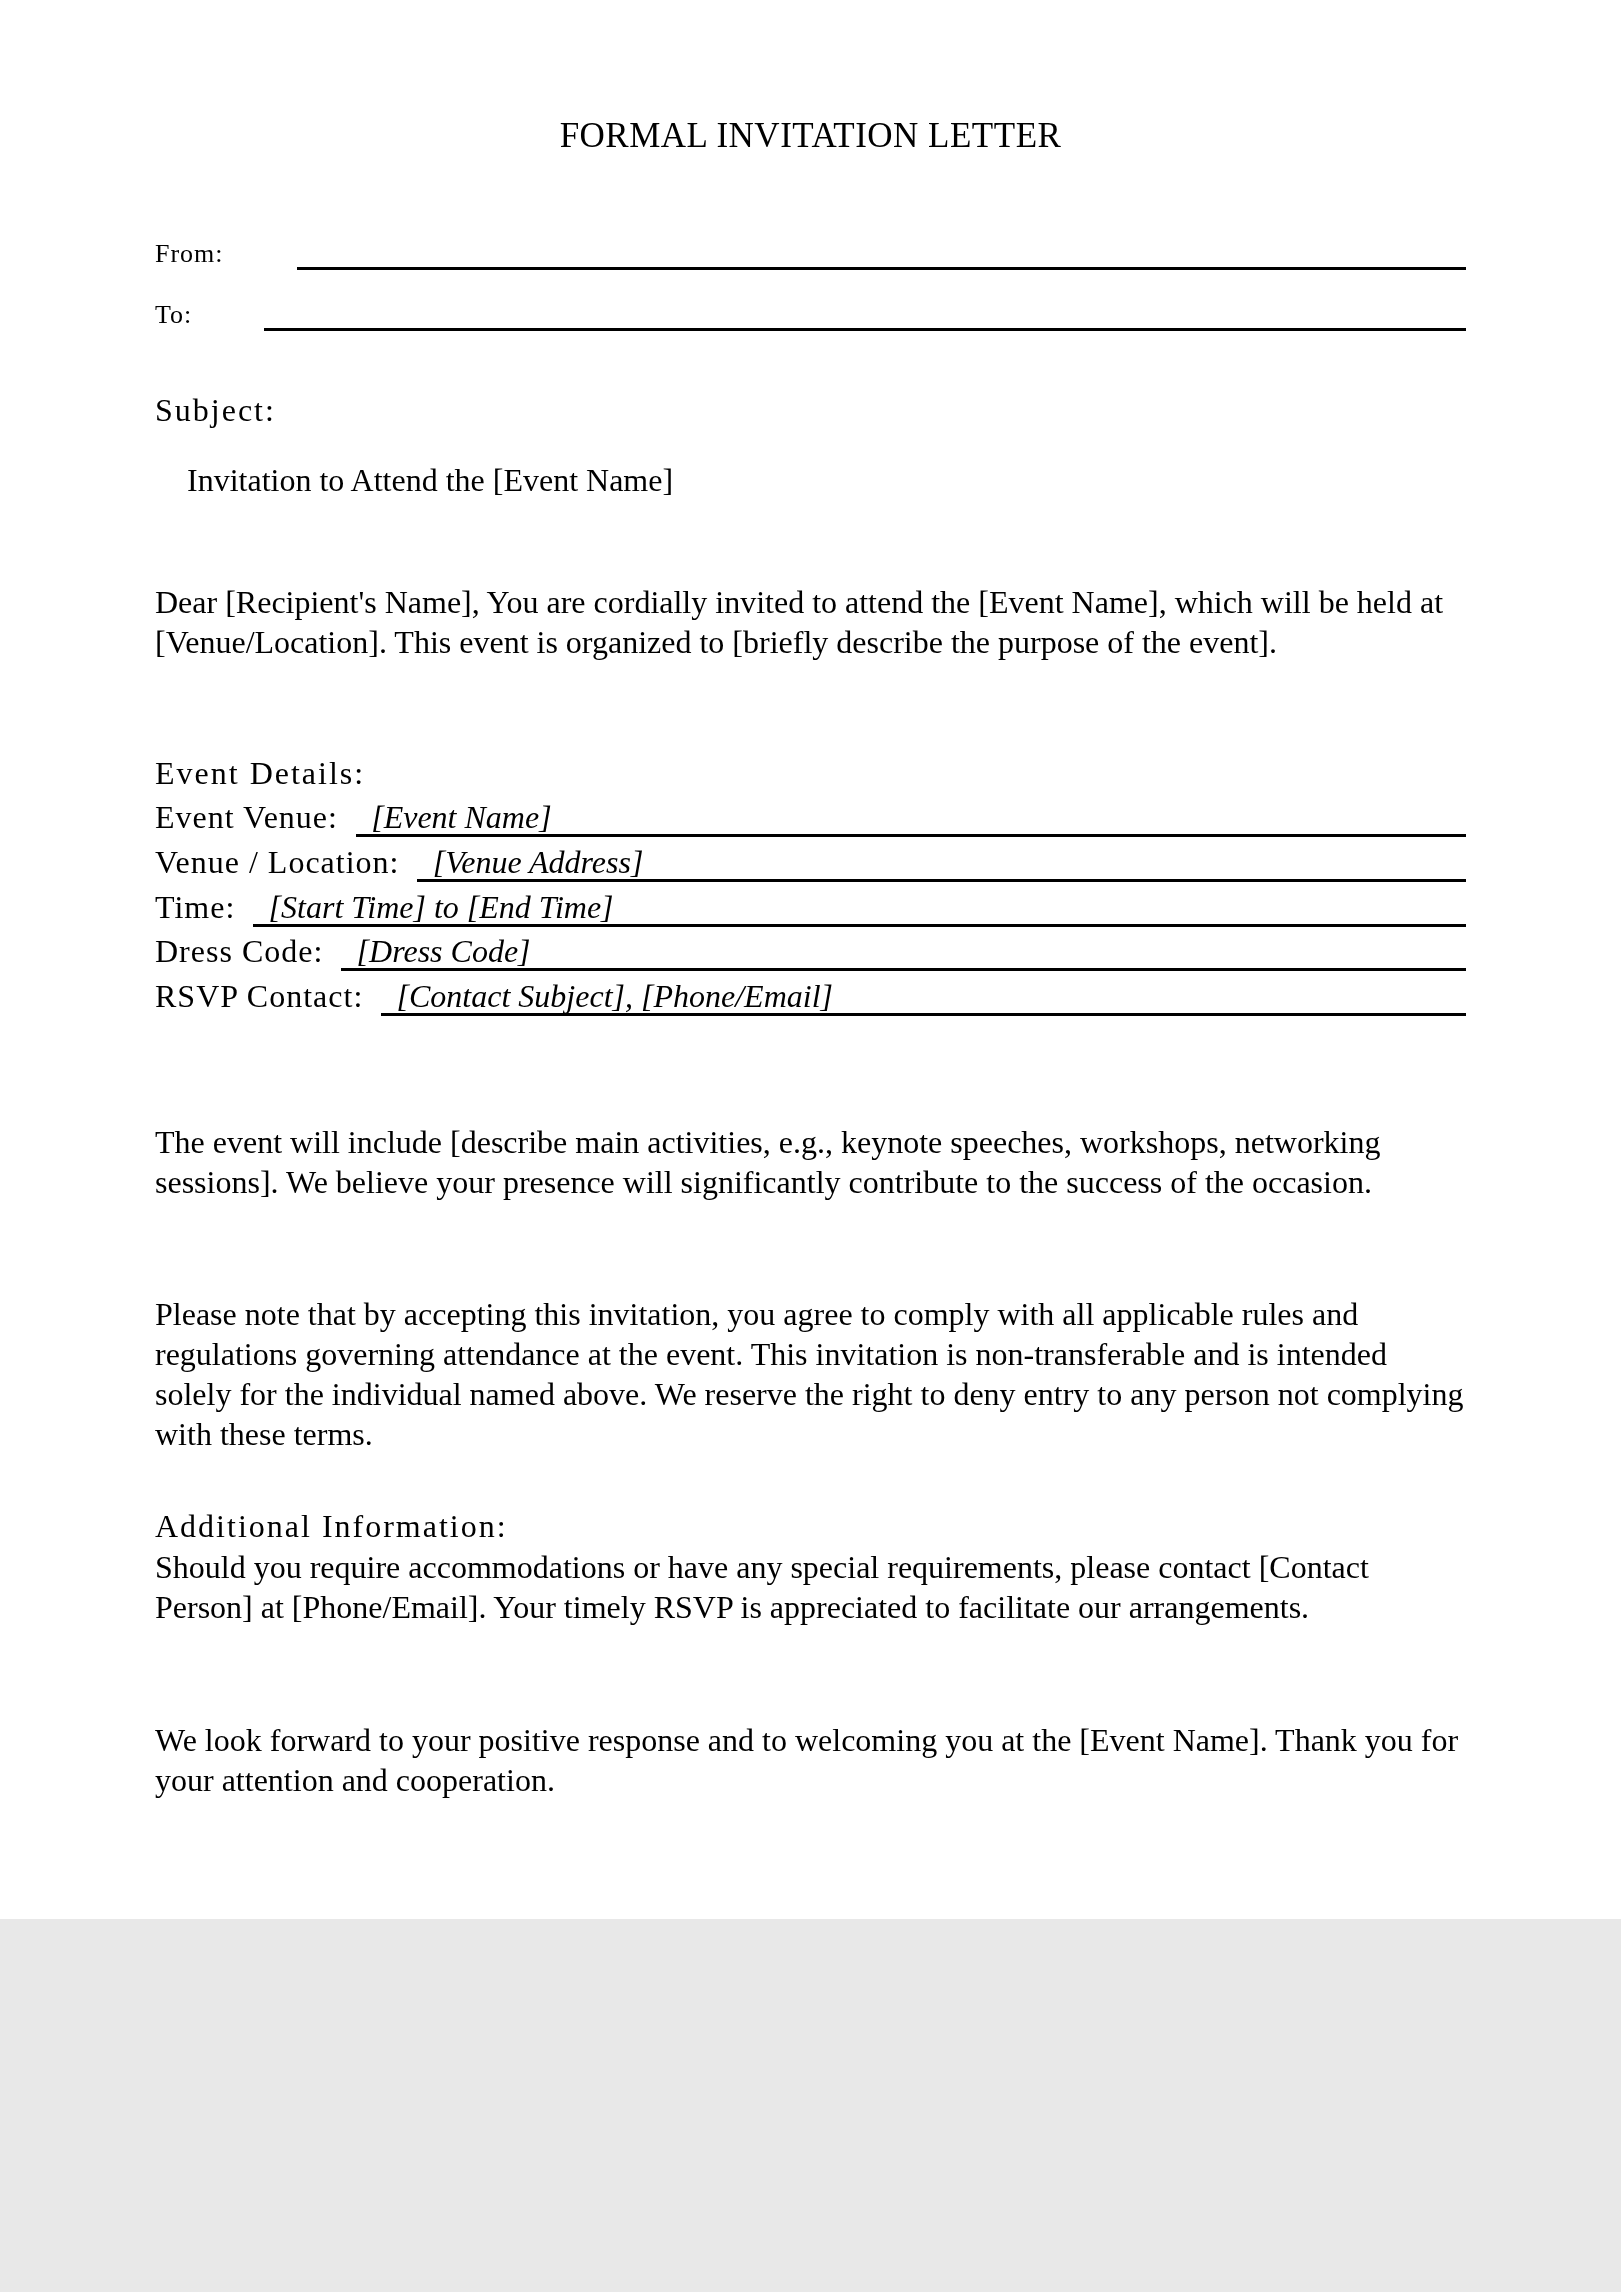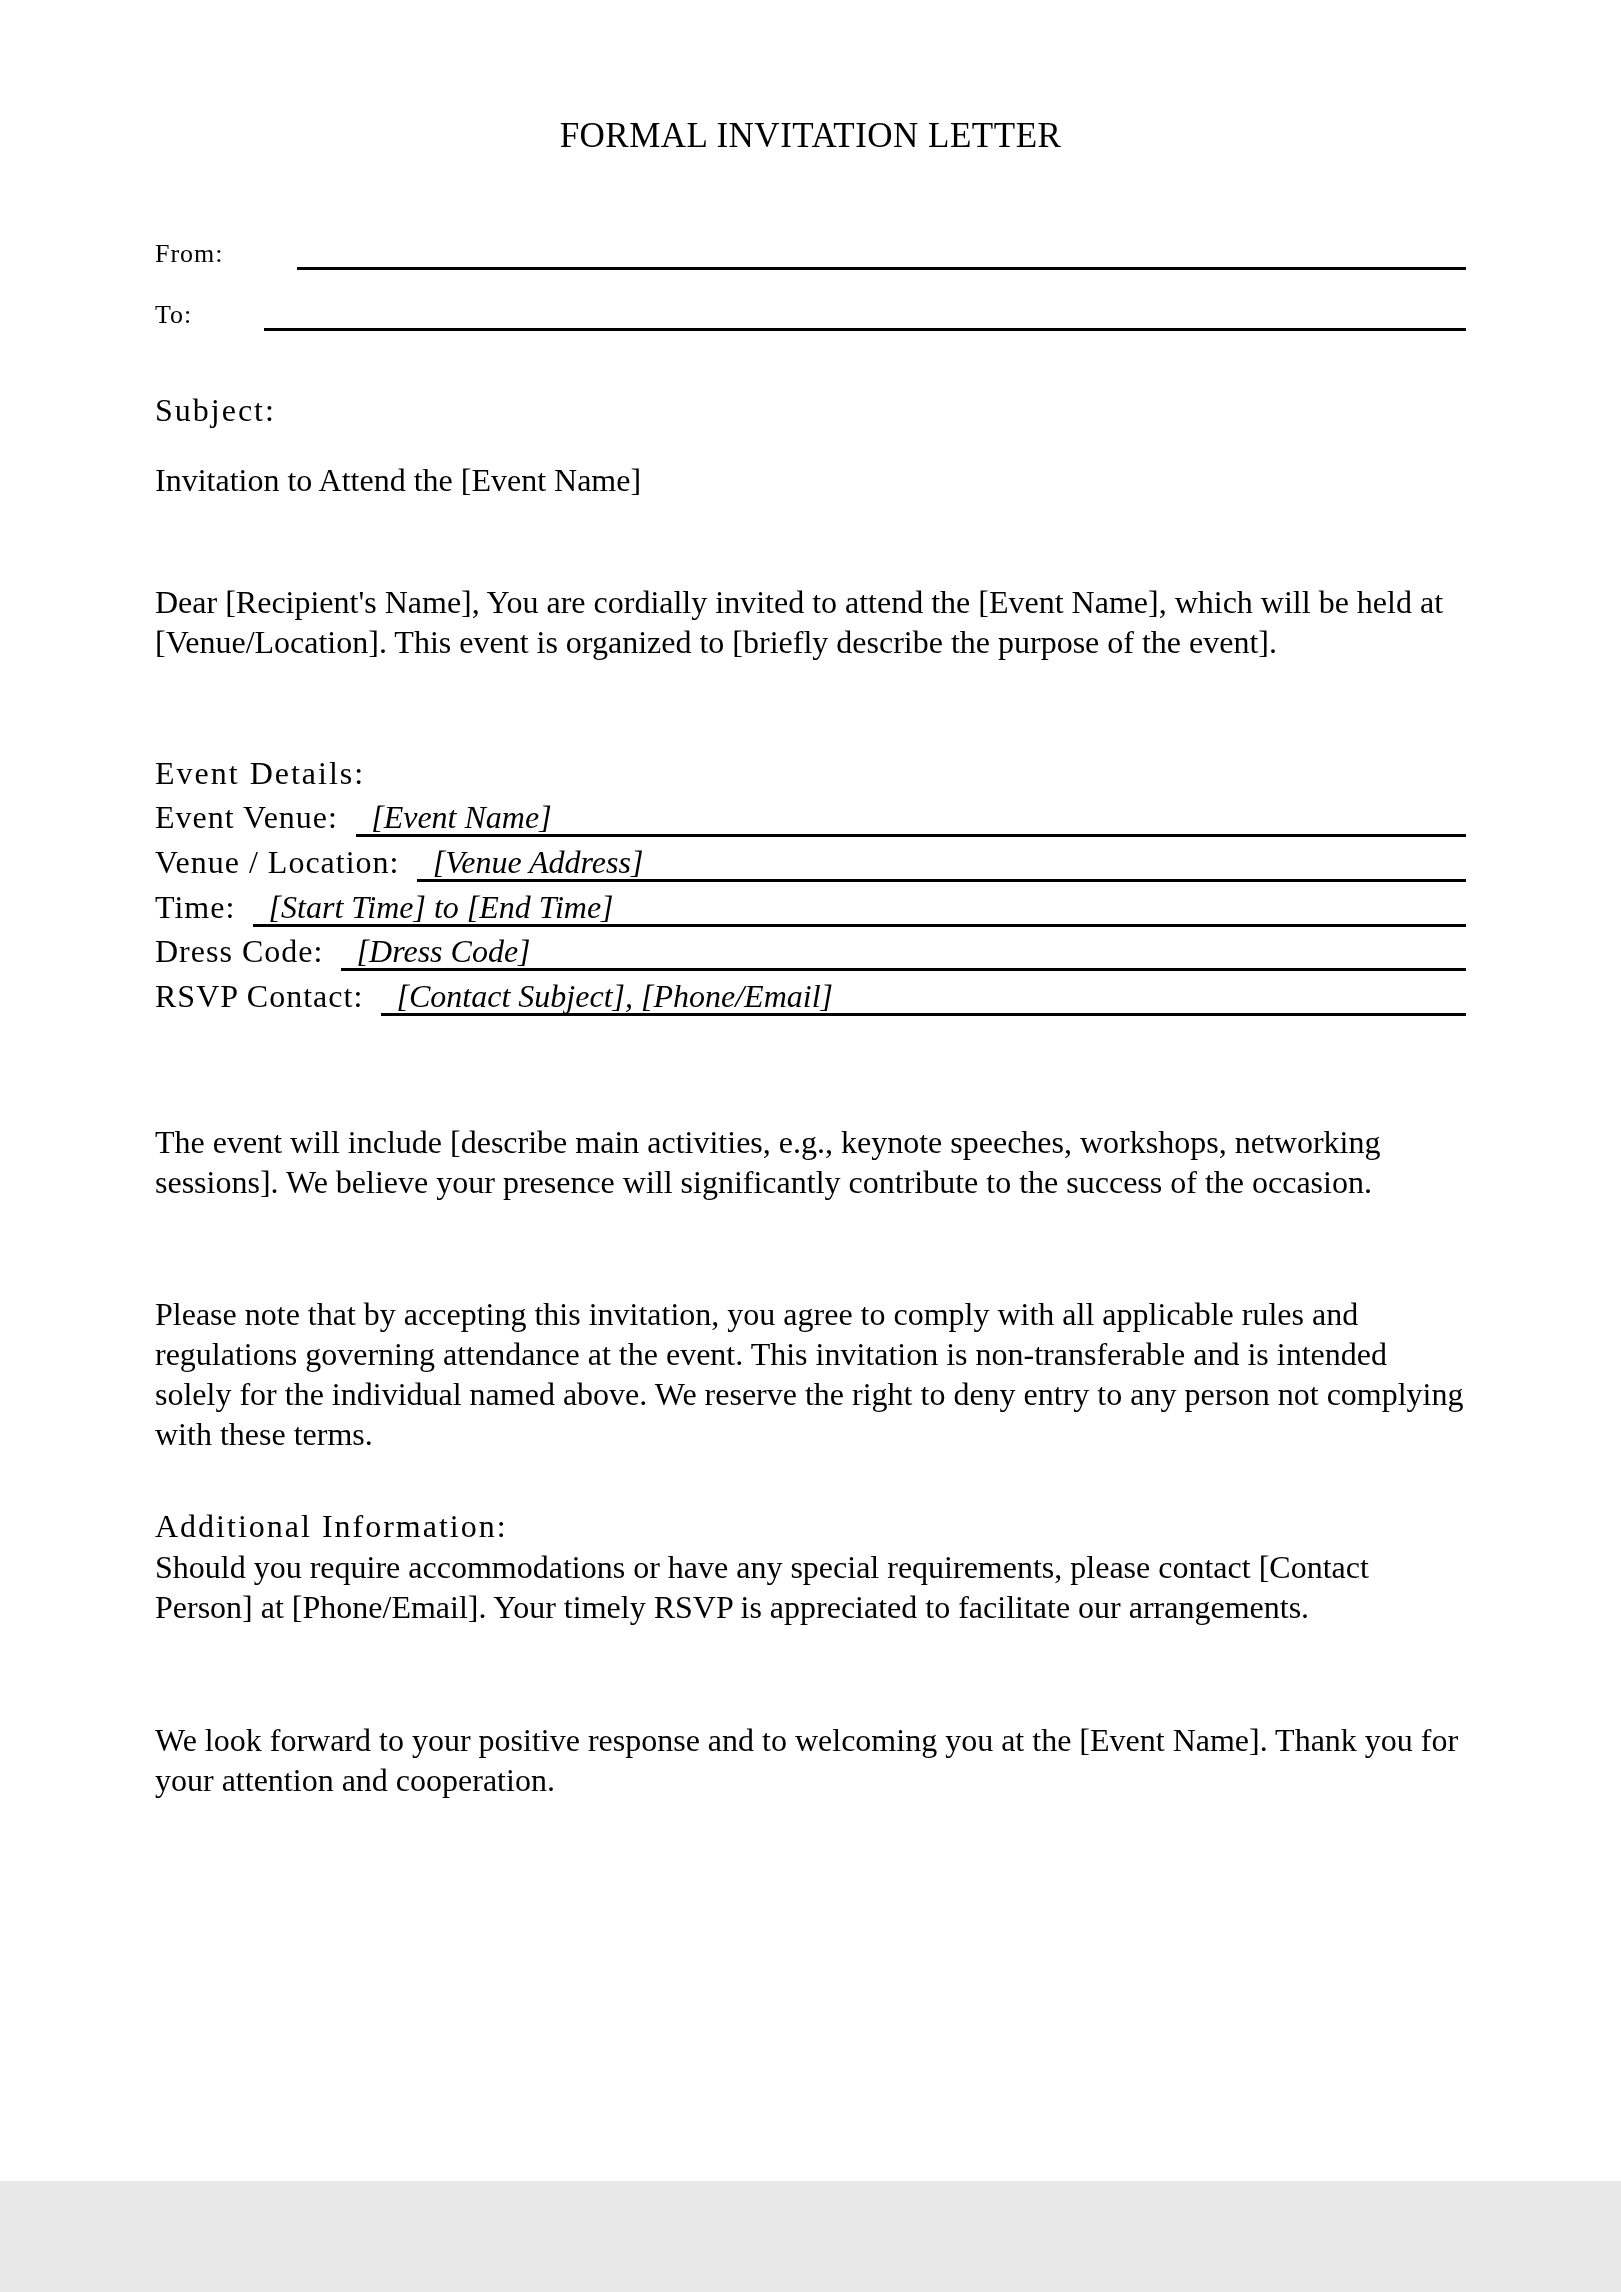--- a/index.html
+++ b/index.html
@@ -1,20 +1,20 @@
 <!DOCTYPE html>
 <html><head>
 <meta charset="utf-8">
 <style>
   * { margin: 0; padding: 0; box-sizing: border-box; }
   html, body { background: #e8e8e8; }
   .page {
     position: relative;
     width: 1621px;
-    height: 2181px;
+    height: 1919px;
     background: #ffffff;
     margin: 0 auto;
     font-family: "Liberation Serif", serif;
     color: #000000;
     overflow: hidden;
   }
   .abs { position: absolute; left: 155px; width: 1311px; }
 
   .title {
     top: 116px;
@@ -31,21 +31,21 @@
   
   .header-row { display: flex; font-size: 26px; line-height: 33px; }
   .header-row .label { flex: none; letter-spacing: 1px; }
   .header-row .fill { flex: 1 1 auto; border-bottom: 3.9px solid #000; height: 33px; }
   .from-row { top: 237px; }
   .from-row .fill { margin-left: 73px; }
   .to-row { top: 298px; }
   .to-row .fill { margin-left: 72px; }
 
   .subject-label { top: 390px; }
-  .subject-value { top: 460px; }
+  .subject-value { top: 460px; margin-left: 32px; }
   .para-greeting { top: 582px; }
 
   .event-details-heading { top: 753px; }
   .detail-rows { top: 801px; }
   .detail-row { display: flex; font-size: 32px; line-height: 33px; margin-bottom: 8.8px; }
   .detail-row .label { flex: none; letter-spacing: 1px; white-space: nowrap; }
   .detail-row .fill {
     flex: 1 1 auto;
     margin-left: 17.6px;
     padding-left: 15.7px;

